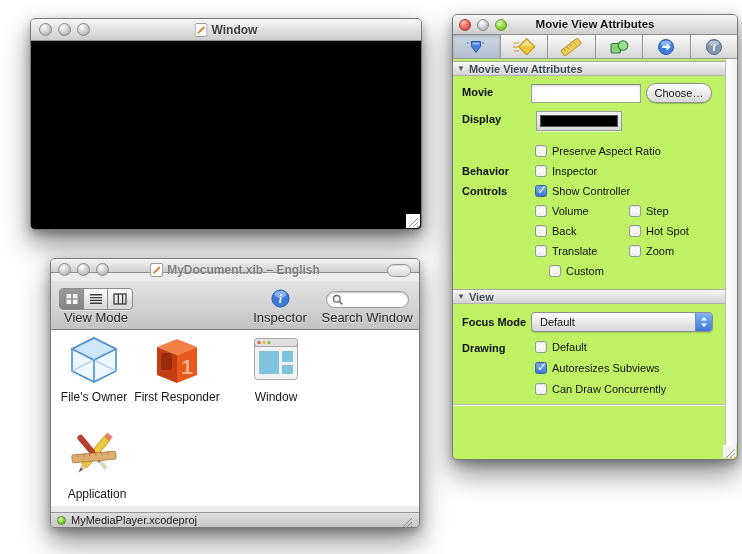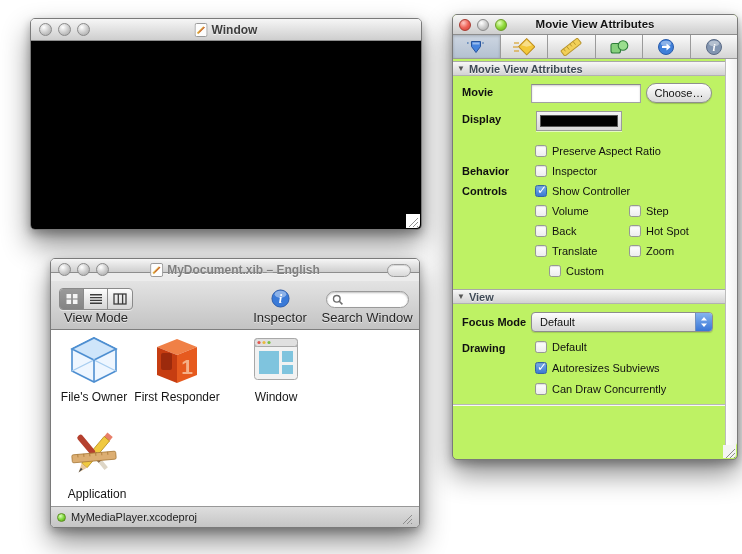--- a/index.html
+++ b/index.html
@@ -37,21 +37,21 @@
   .seg{width:24px;height:20px;display:flex;align-items:center;justify-content:center;border-right:1px solid #8a8a8a;}
   .seg:last-child{border-right:none;}
   .seg.sel{background:linear-gradient(#9a9a9a,#848484);}
   .inspbtn{position:absolute;left:220px;top:8px;width:19px;height:19px;}
   .searchfield{position:absolute;left:275px;top:10px;width:83px;height:17px;border:1px solid #9a9a9a;border-radius:9px;
            background:#fff;box-shadow:inset 0 1px 2px rgba(0,0,0,.25);display:flex;align-items:center;padding-left:5px;gap:3px;}
   .searchfield input{border:none;outline:none;background:transparent;width:60px;font-size:11px;padding:0;}
   .content-b{position:absolute;left:0;right:0;top:71px;bottom:21px;background:#fff;}
   .ibitem{position:absolute;}
   .ilabel{position:absolute;transform:translateX(-50%);font-size:12px;color:#161616;white-space:nowrap;}
-  .statusbar{position:absolute;left:0;right:0;bottom:0;height:21px;border-top:1px solid #989898;
+  .statusbar{position:absolute;left:0;right:0;bottom:0;height:15px;border-top:1px solid #989898;
            background:linear-gradient(#dedede,#c5c5c5);border-radius:0 0 4px 4px;display:flex;align-items:center;padding:0 6px;gap:5px;}
   .led{width:9px;height:9px;border-radius:50%;background:radial-gradient(circle at 35% 30%,#d9ffba,#7bd535 55%,#4f9a12);border:1px solid #5c8f22;}
   .statustext{font-size:11px;color:#222;}
   .statusbar .grip{position:static;margin-left:auto;}
 
   
   .win-insp{left:452px;top:14px;width:286px;height:446px;background:#bef264;}
   .tb-insp{height:20px;}
   .tb-insp .titlegrp{top:3px;}
   .tb-insp .titletext{font-size:11.5px;color:#141414;}

